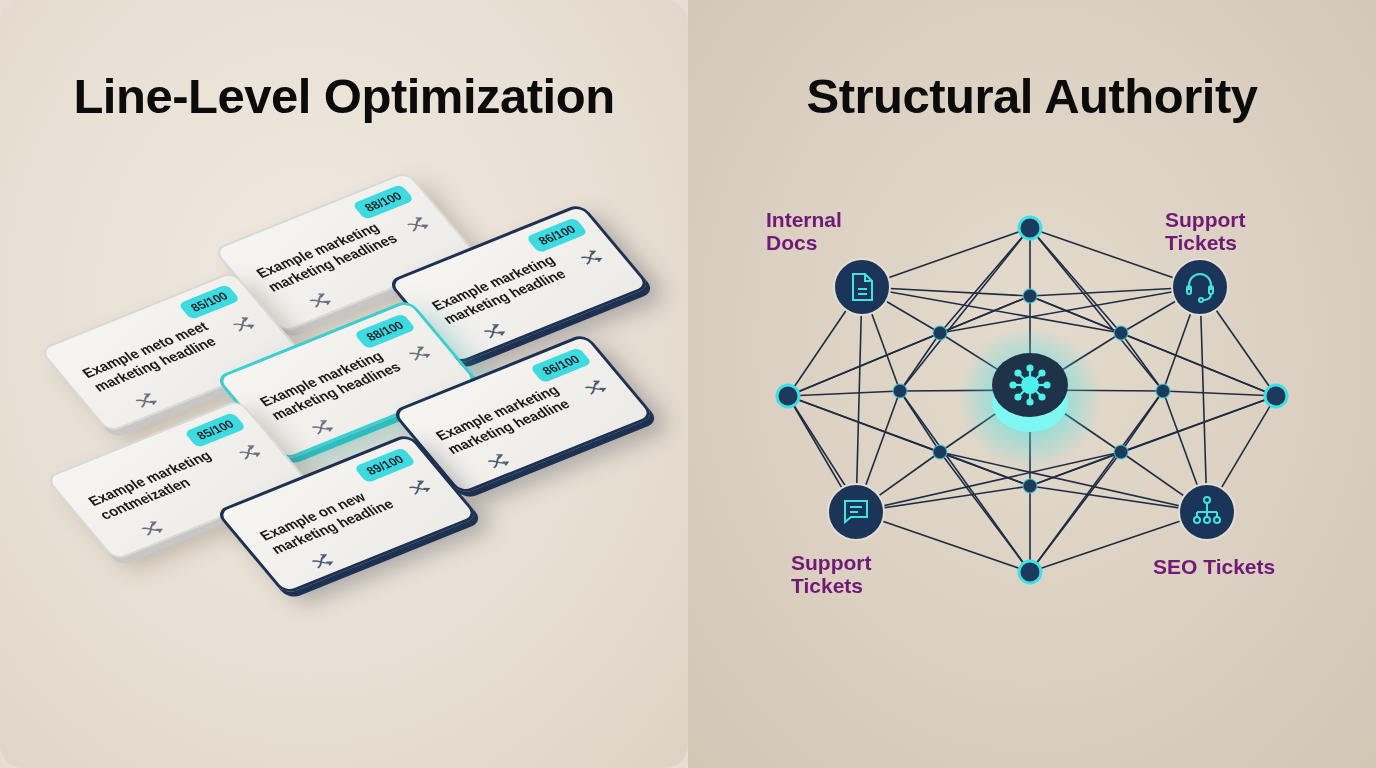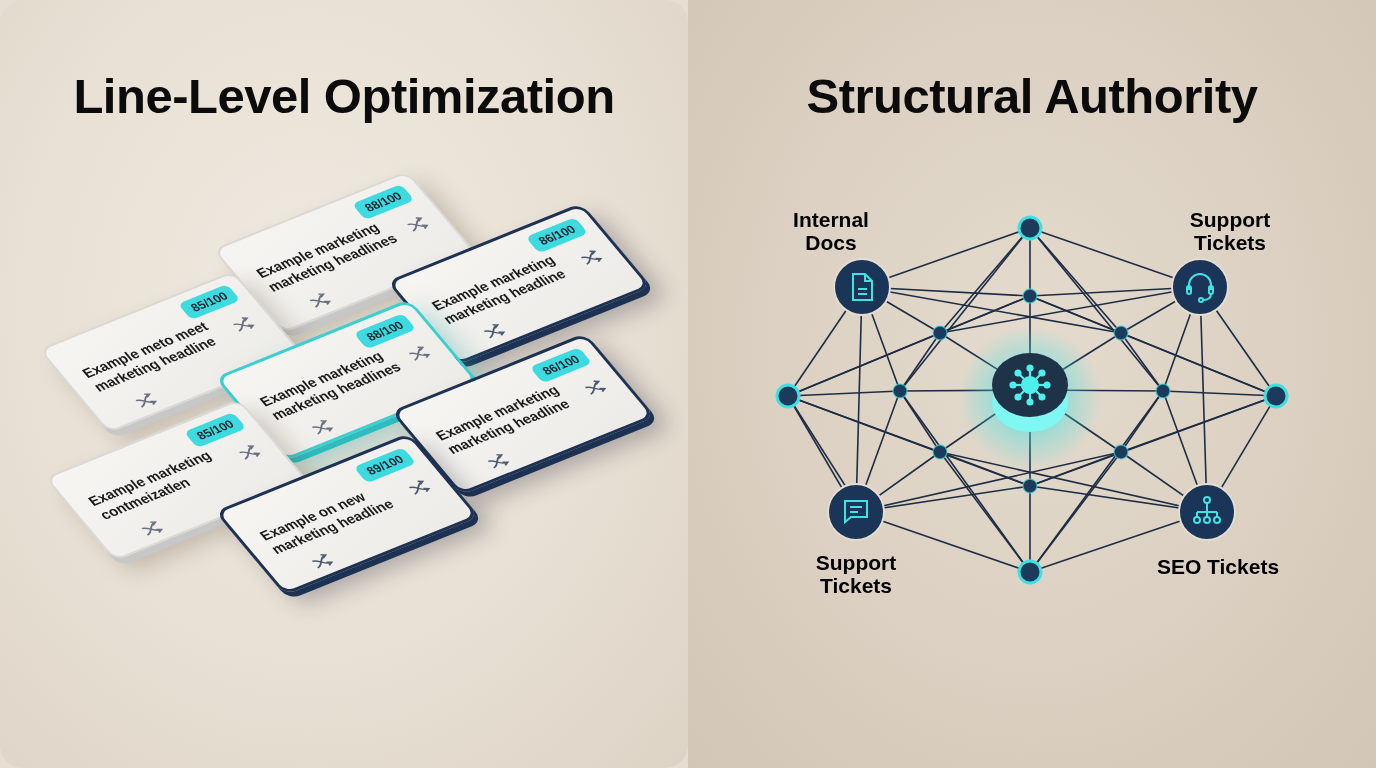--- a/index.html
+++ b/index.html
@@ -43,22 +43,22 @@
   }
   .card .headline {
     position: absolute; top: 30px; left: 18px; width: 150px;
     font-size: 14px; font-weight: 700; color: #1a1a1a; line-height: 17px;
   }
   .card .icon-a { position: absolute; right: 12px; top: 44px; }
   .card .icon-b { position: absolute; left: 40px; bottom: 6px; }
   
   svg.net { position: absolute; left: 688px; top: 0; }
   .label {
-    position: absolute; width: 130px; text-align: center;
-    font-weight: 700; font-size: 21px; line-height: 23px; color: #000000;
+    position: absolute; width: 130px; text-align: left;
+    font-weight: 700; font-size: 21px; line-height: 23px; color: #701a75;
   }
 </style>
 </head>
 <body>
 
 <div class="panel panel-left">
   <div class="title">Line-Level Optimization</div>
 
   <div class="card light" style="left:240px;top:200px;">
     <span class="score">88/100</span>

